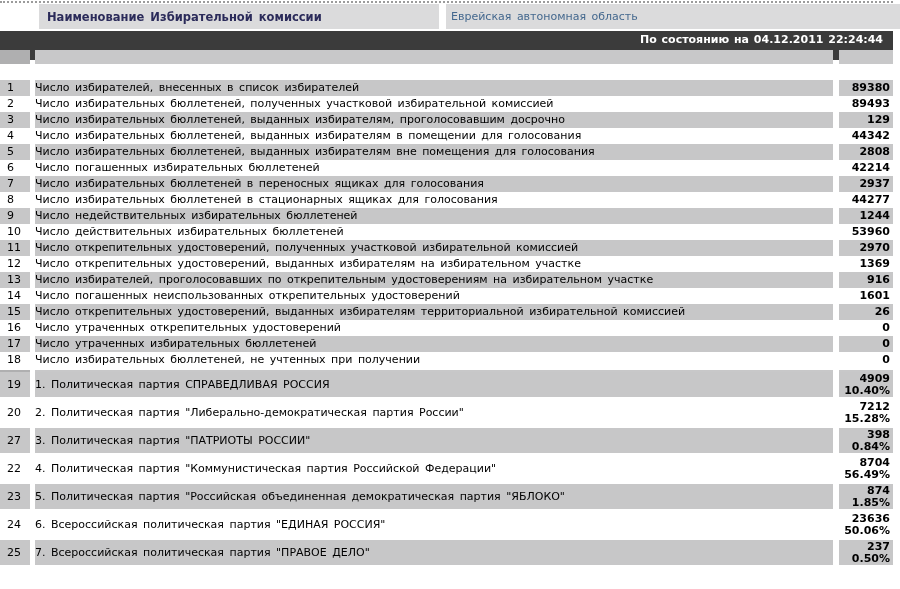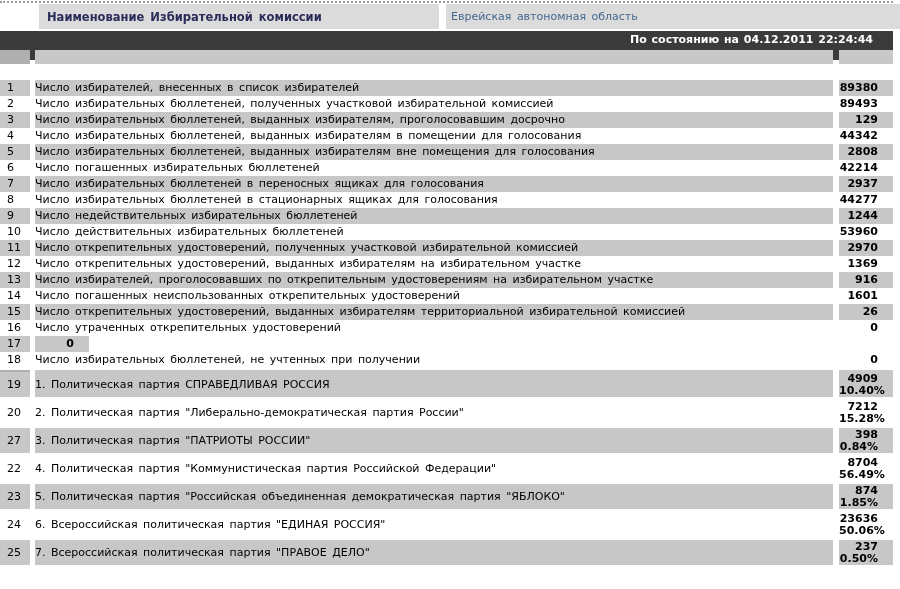--- a/index.html
+++ b/index.html
@@ -13,36 +13,36 @@
 
   
   .header-row { position:absolute; top:4px; left:0; width:893px; height:25px; display:flex;padding-left:39px; }
   .hcell { background:#dbdbdc; height:100%; display:flex; align-items:center; box-sizing:border-box; word-spacing:2px; }
   .hcell-left { width:400px; margin-right:7px; padding-left:8px; font-weight:bold; color:#2b2b5a; font-size:11.5px; }
   .hcell-right { flex:1; padding-left:5px; color:#44688e; }
 
   
   .status-bar { position:absolute; top:31px; left:0; width:893px; height:29px;
     background:#3b3b3b; color:#fff; font-weight:bold; text-align:right;
-    line-height:17px; box-sizing:border-box; padding-right:20px; word-spacing:1px; }
+    line-height:17px; box-sizing:border-box; padding-right:10px; word-spacing:1px; }
 
   
   .sep-row { position:absolute; left:0; width:893px; height:14px; display:flex; }
   .sep-1 { top:50px; }
   .sep-2 { top:370px; }
   .sep-num { width:30px; margin-right:5px; background:#afafb0; }
   .sep-main { flex:1; margin-right:6px; background:#c8c8c9; }
   .sep-val { width:54px; background:#c8c8c9; }
 
   
   .row { display:flex; width:893px; }
   .cell-num { width:30px; margin-right:5px; padding-left:7px; box-sizing:border-box; }
   .cell-label { flex:1; margin-right:6px; box-sizing:border-box; word-spacing:2px;
     white-space:nowrap; overflow:hidden; }
-  .cell-val { width:54px; text-align:right; font-weight:bold; padding-right:15px; box-sizing:border-box; }
+  .cell-val { width:54px; text-align:right; font-weight:bold; padding-right:3px; box-sizing:border-box; }
   .row.gray .cell-num, .row.gray .cell-label, .row.gray .cell-val { background:#c7c7c8; }
 
   
   .stats { position:absolute; top:80px; left:0; width:893px; }
   .stat-row { height:16px; line-height:16px; }
 
   
   .parties { position:absolute; top:372px; left:0; width:893px; }
   .party-row { height:25px; margin-bottom:3px; }
   .party-row .cell-num, .party-row .cell-label { display:flex; align-items:center; height:100%; }
@@ -144,20 +144,21 @@
       <div class="cell-label">Число открепительных удостоверений, выданных избирателям территориальной избирательной комиссией</div>
       <div class="cell-val">26</div>
     </div>
     <div class="row stat-row">
       <div class="cell-num">16</div>
       <div class="cell-label">Число утраченных открепительных удостоверений</div>
       <div class="cell-val">0</div>
     </div>
     <div class="row stat-row gray">
       <div class="cell-num">17</div>
+      <div class="cell-label">Число утраченных избирательных бюллетеней</div>
       <div class="cell-val">0</div>
     </div>
     <div class="row stat-row">
       <div class="cell-num">18</div>
       <div class="cell-label">Число избирательных бюллетеней, не учтенных при получении</div>
       <div class="cell-val">0</div>
     </div>
   </div>
 
   <div class="sep-row sep-2">

